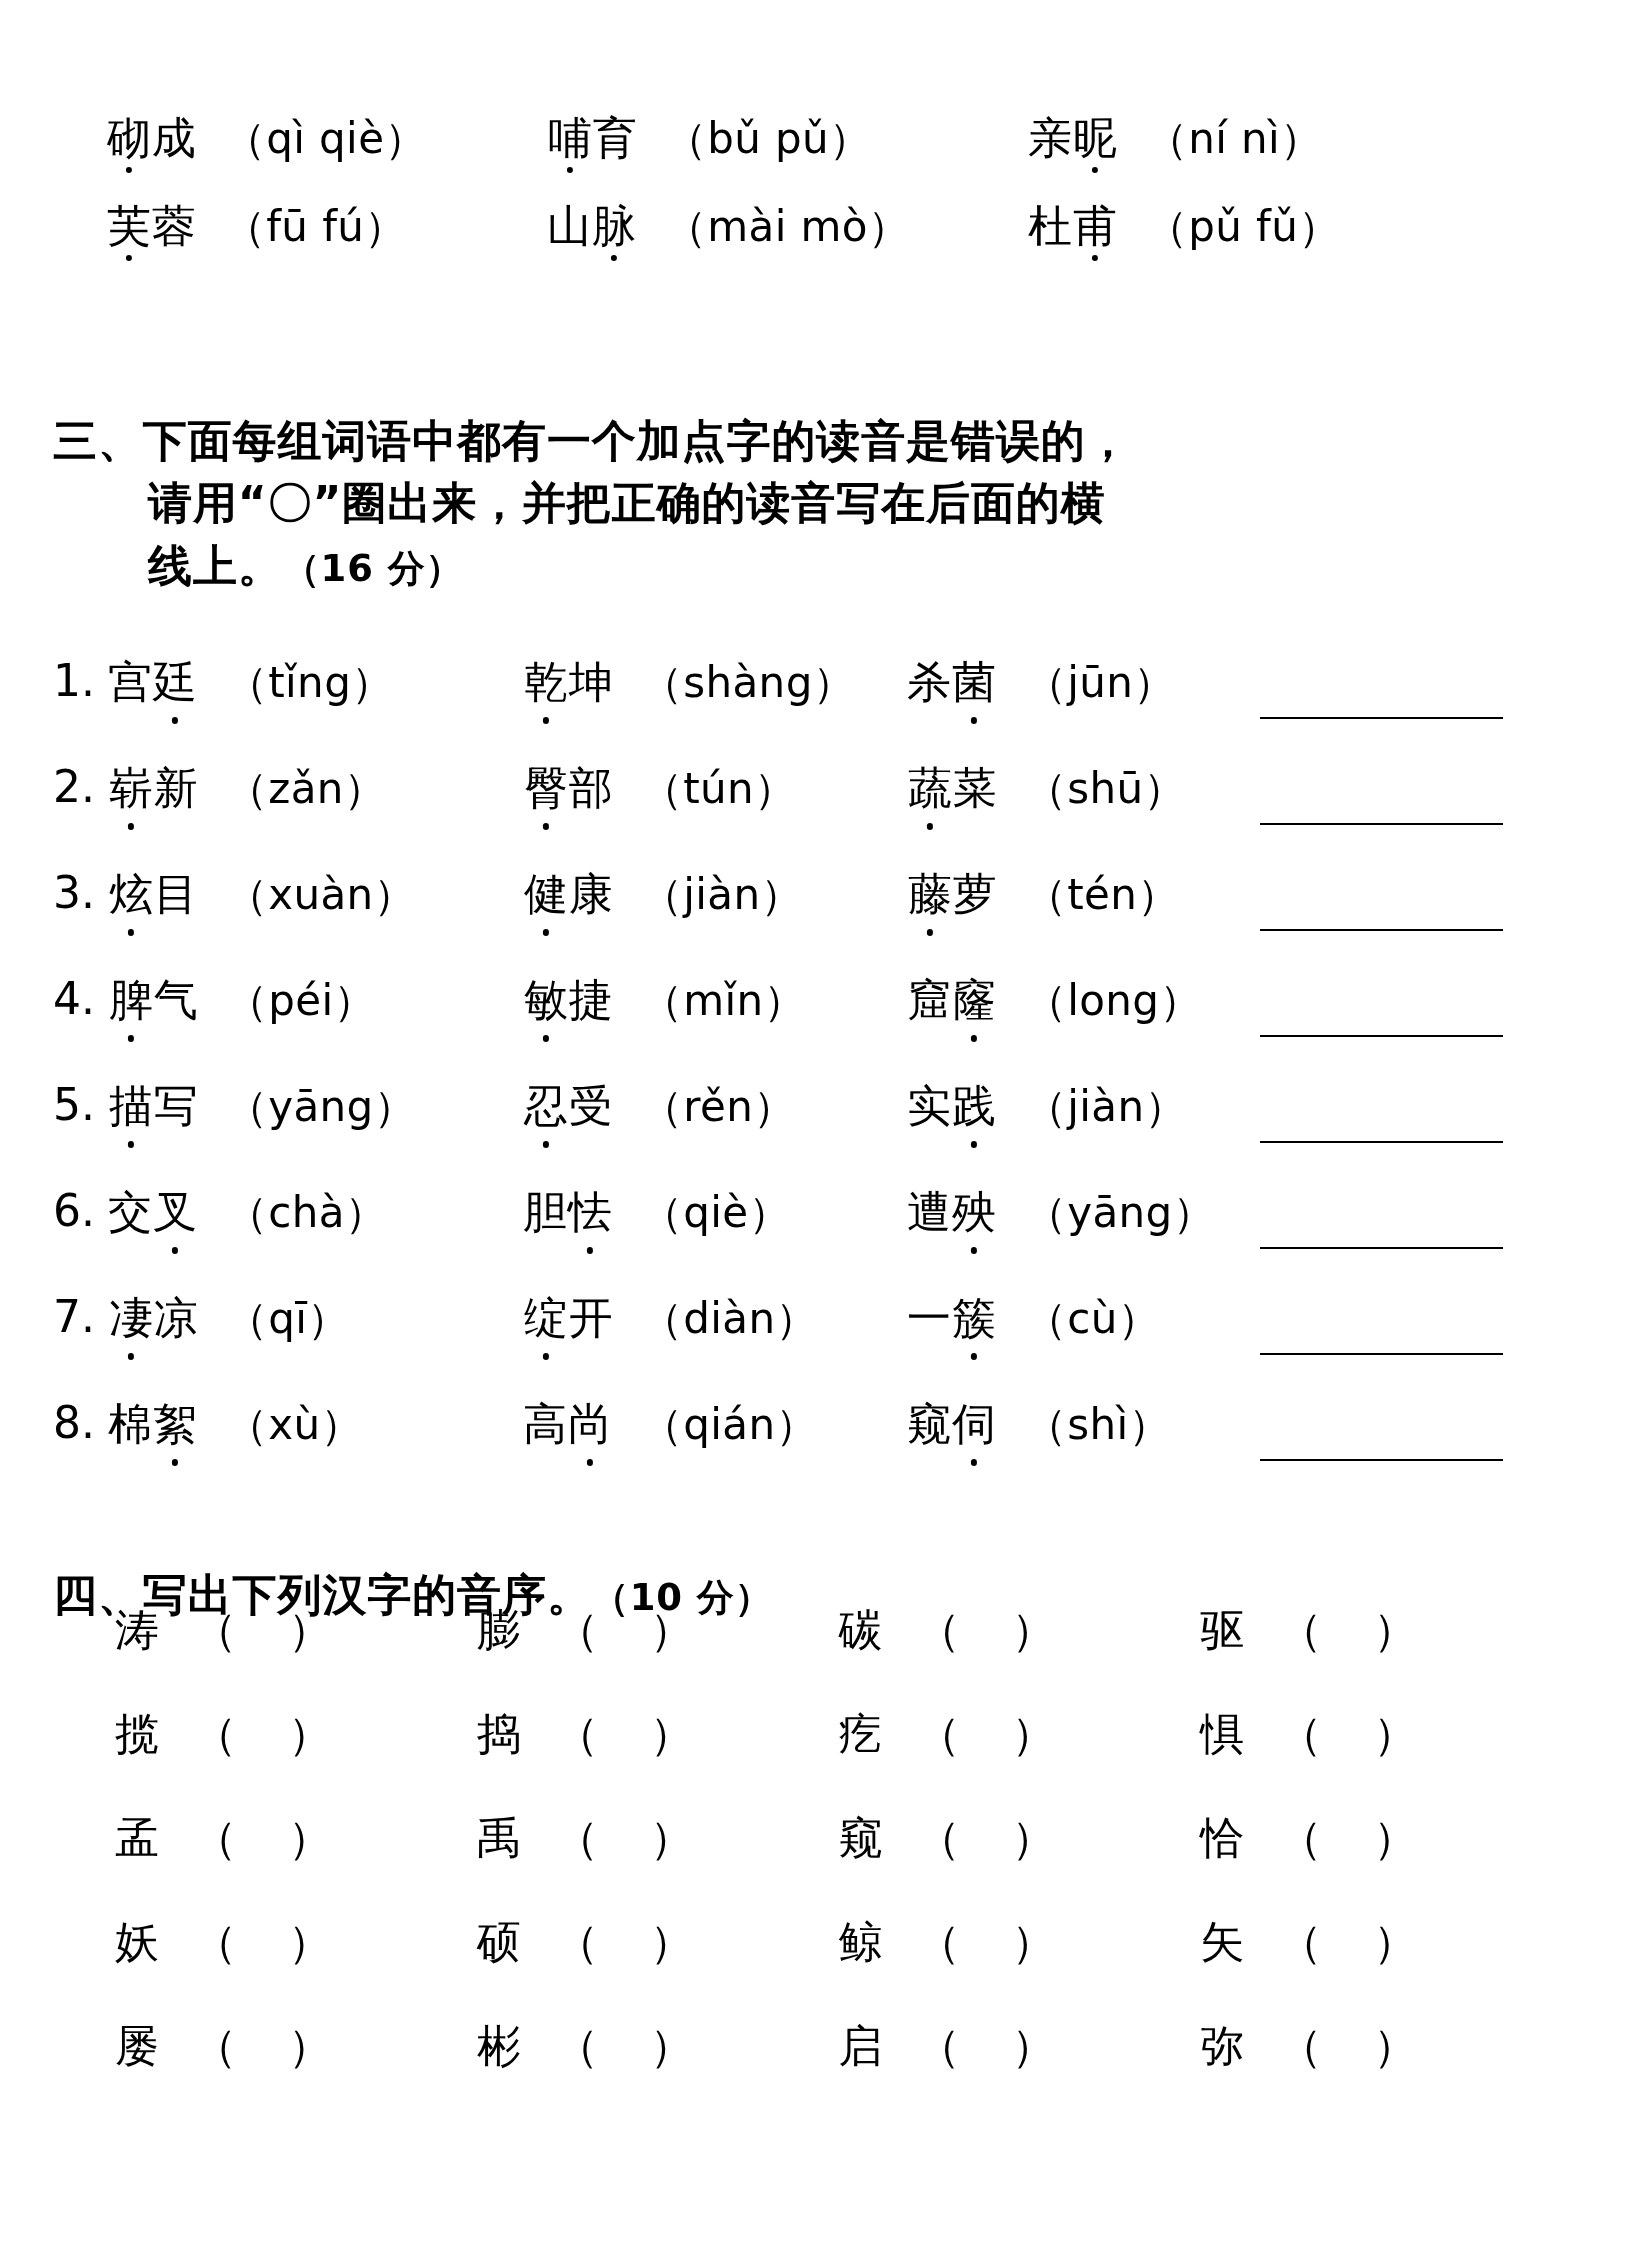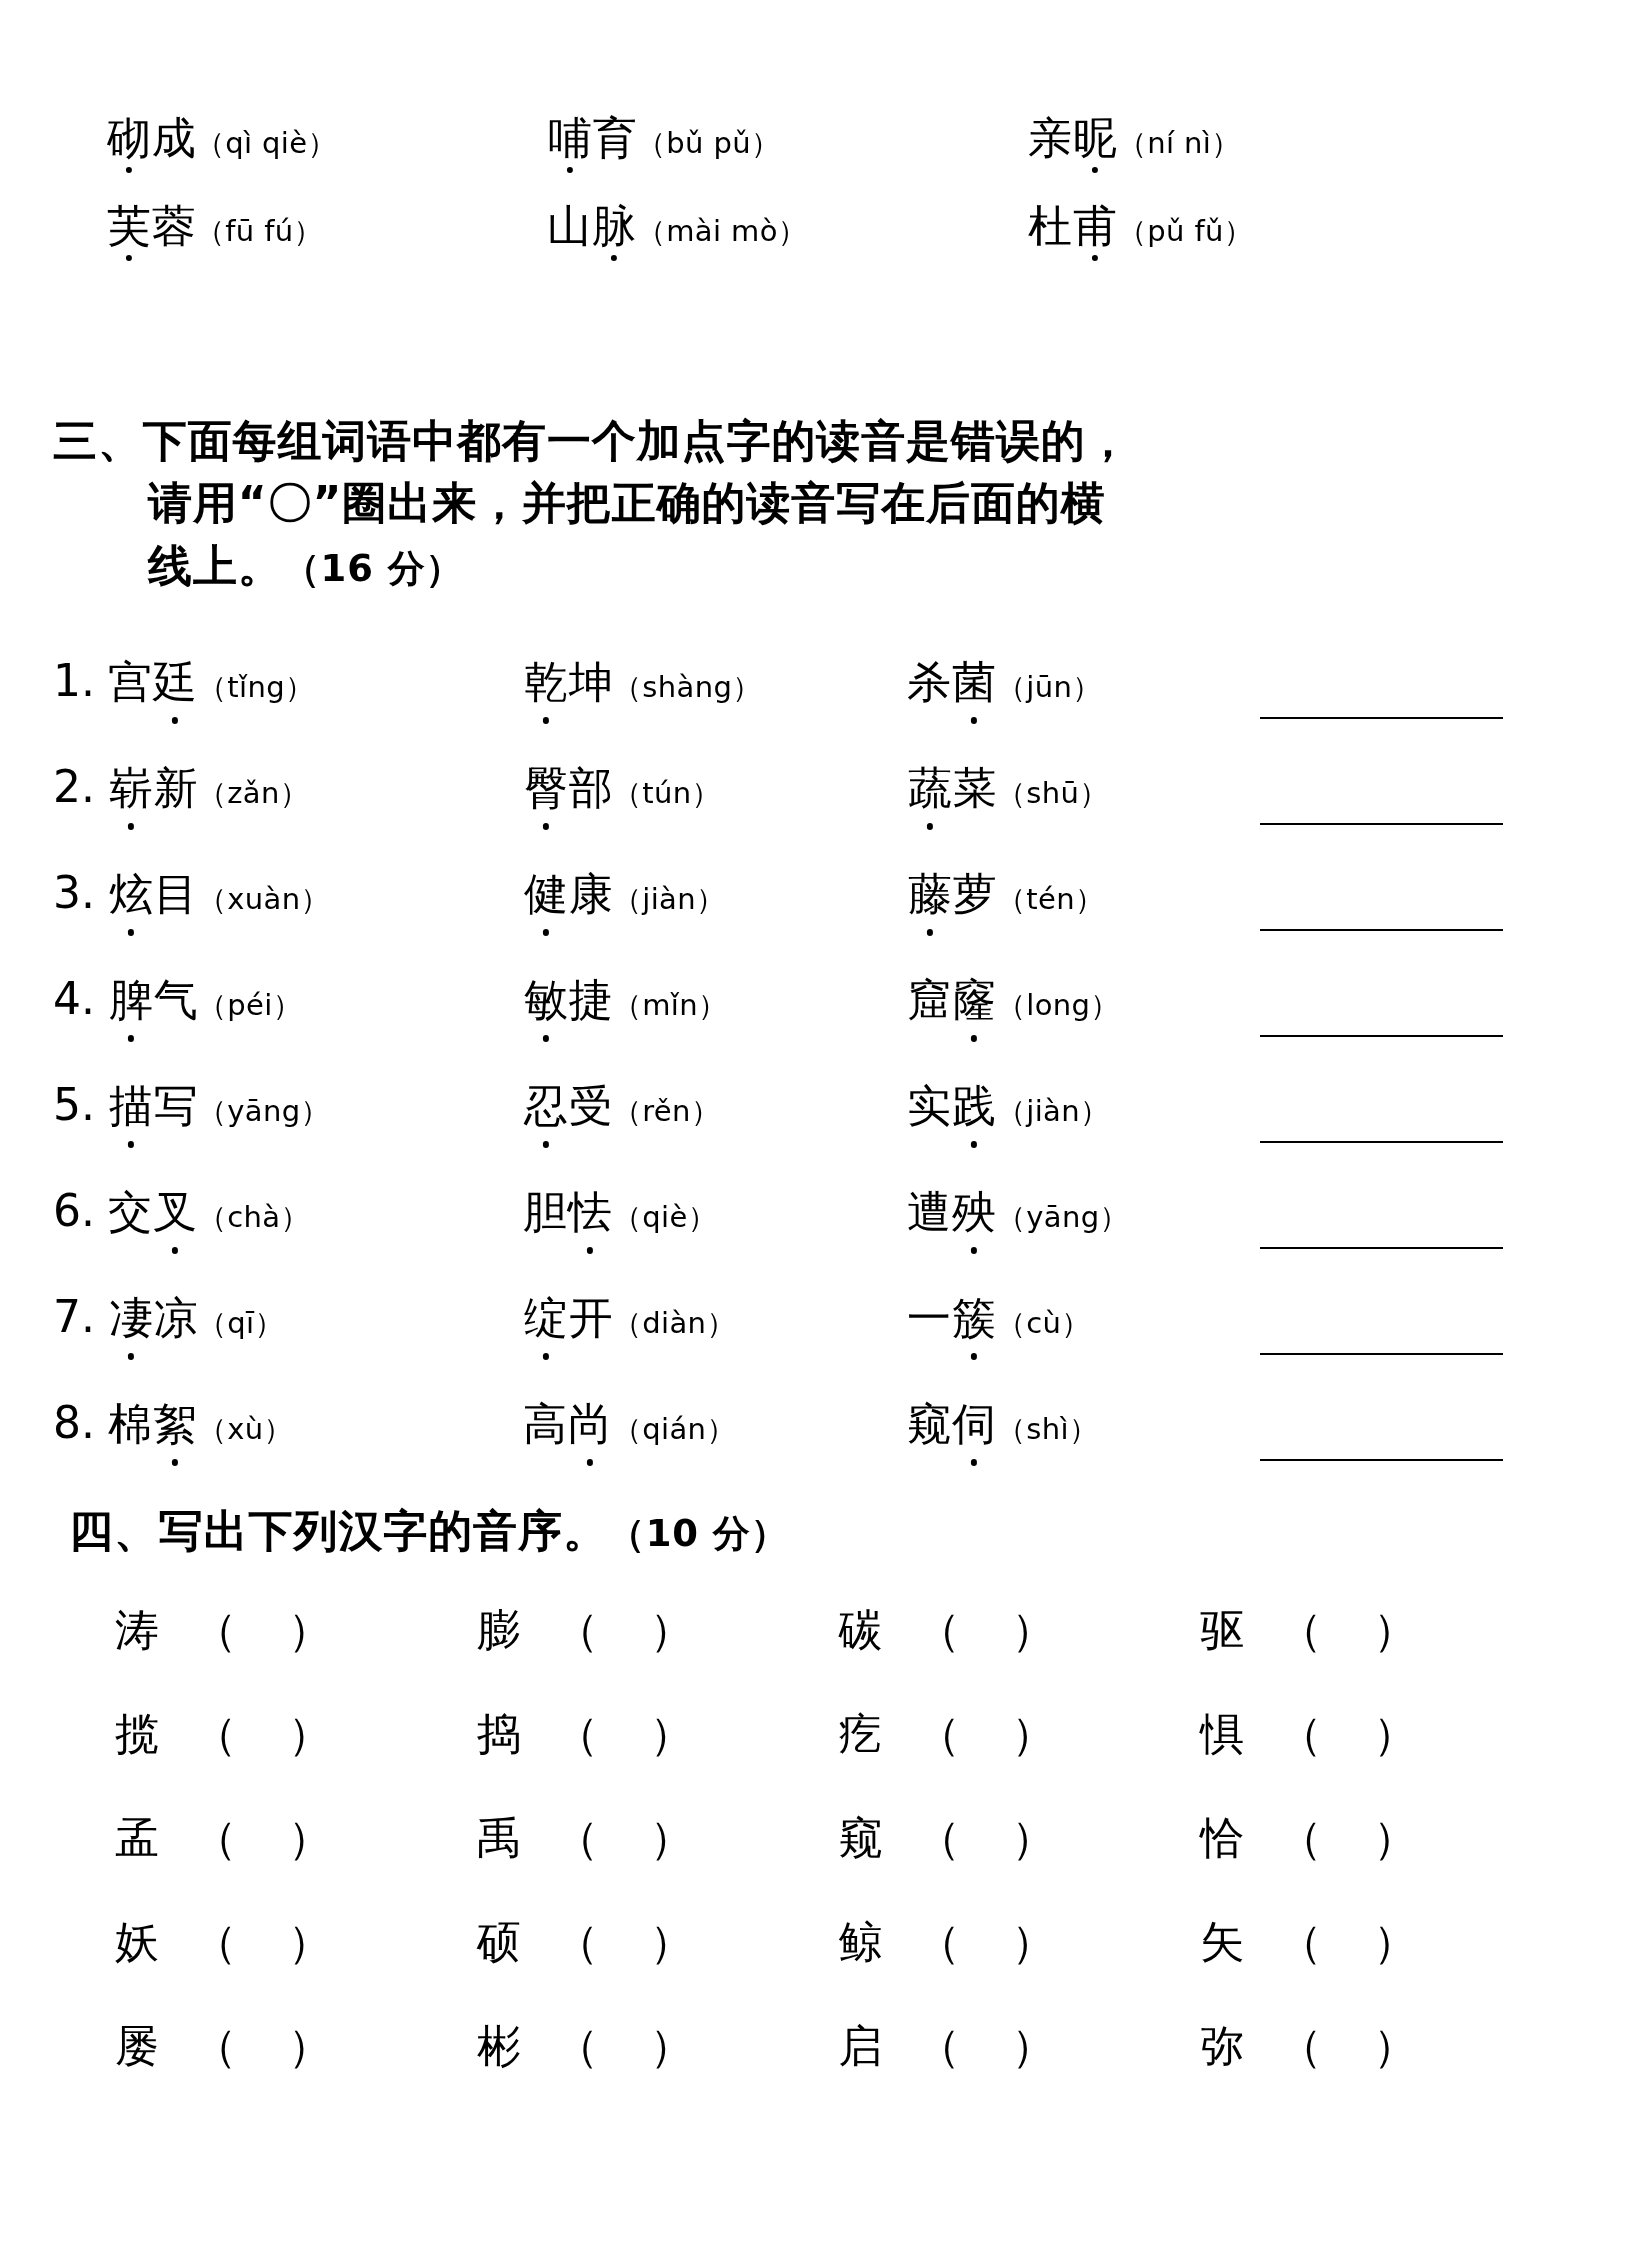--- a/index.html
+++ b/index.html
@@ -63,21 +63,22 @@
     position: absolute;
     left: 50%;
     transform: translateX(-50%);
     bottom: -11.5px;
     width: 6.2px;
     height: 6.2px;
     border-radius: 50%;
     background: #000;
   }
   .paren {
-    font-size: 29px;
+    font-size: 42px;
+    margin-left: 28px;
   }
 
   
   .section-head {
     position: absolute;
     font-size: 44px;
     font-weight: bold;
     font-family: "DejaVu Sans", "Liberation Sans", sans-serif;
     line-height: 1.42;
     letter-spacing: 0.9px;
@@ -372,21 +373,21 @@
         </div>
       <div class="q3-item q3-c3 cn">
           <span>窥</span>
           <span class="dotchar">伺</span>
           <span class="paren py">（shì）</span>
         </div>
       <div class="q3-line"></div>
     </div>
   </div>
 
-  <div class="section-head" style="left:53px; top:1500px;margin-left:16px;">
+  <div class="section-head" style="left:53px; top:1564px;">
     <span>四、写出下列汉字的音序。</span><span class="pts">（10 分）</span>
   </div>
 
   <div class="q4">
 
     <div class="q4-row">
       <div class="q4-cell cn">
           <span class="hz">涛</span>
           <span class="brk">（）</span>
         </div>

